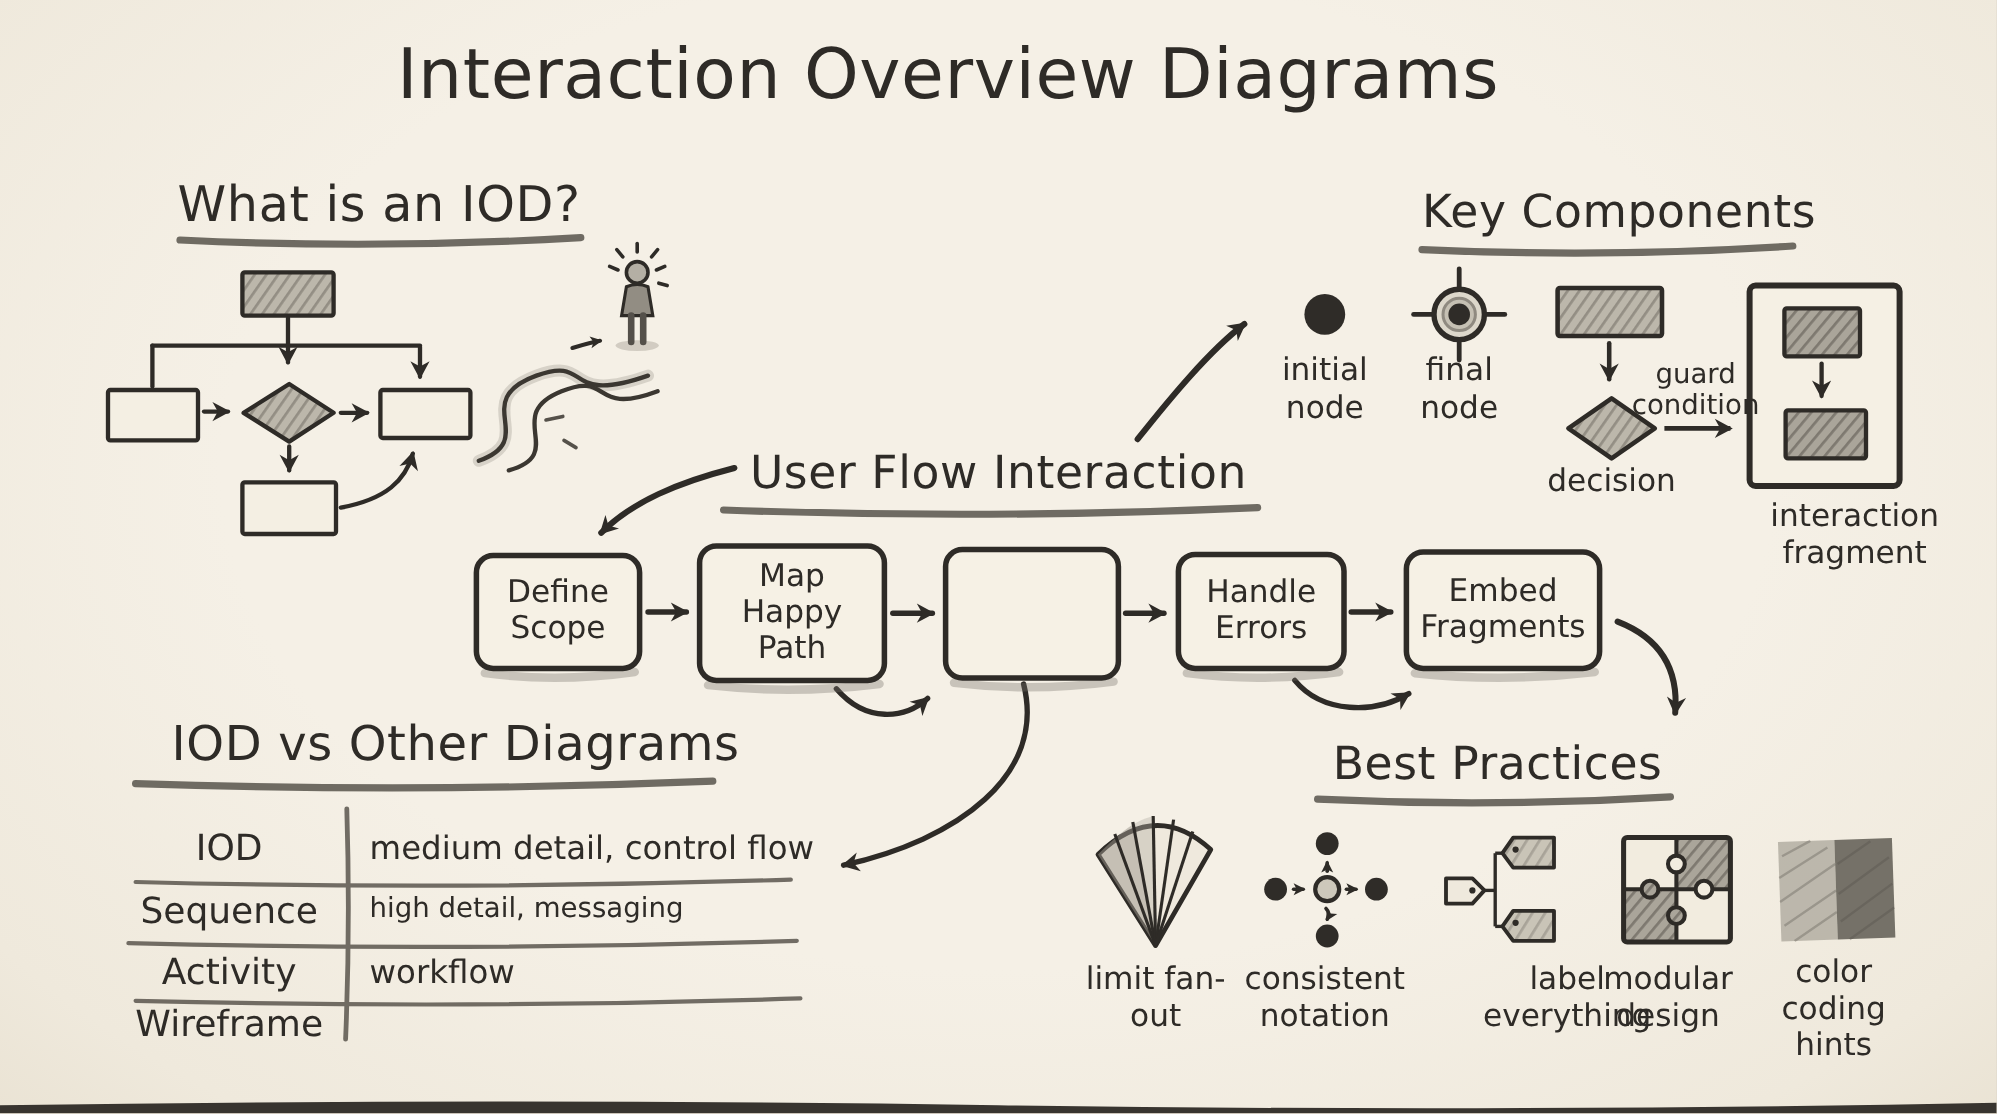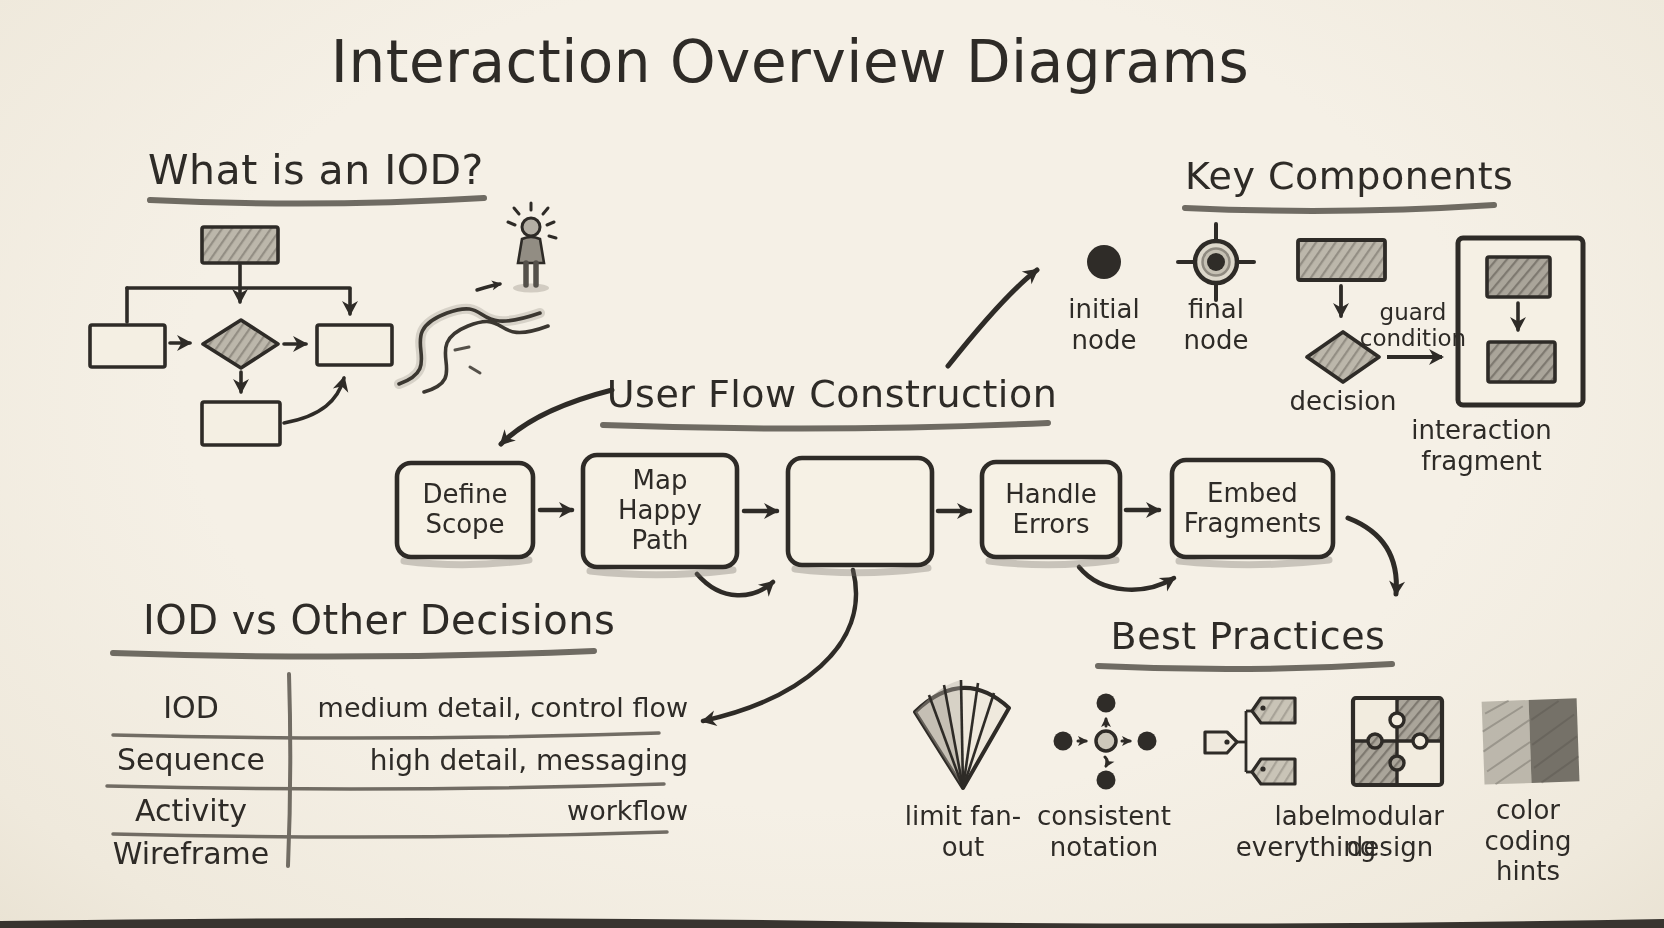--- a/index.html
+++ b/index.html
@@ -2,21 +2,21 @@
 <html><head>
 <meta charset="utf-8">
 <style>
   html,body{margin:0;padding:0;background:#d8d2c6;}
   #canvas{
     position:relative;width:1664px;height:928px;overflow:hidden;
     background:radial-gradient(ellipse at 50% 42%, #f5f0e6 55%, #efe9dc 88%, #eae3d4 100%);
     font-family:"DejaVu Sans", sans-serif;
     --ink:#2e2b27;
   }
-  .txt{position:absolute;color:var(--ink);line-height:1.18;white-space:normal;text-align:right;}
+  .txt{position:absolute;color:var(--ink);line-height:1.18;white-space:normal;}
   .heading{font-weight:normal;letter-spacing:0.5px;}
   .center{text-align:center;}
   .stepbox{position:absolute;display:flex;align-items:center;justify-content:center;
     text-align:center;font-size:26px;color:var(--ink);line-height:1.15;}
   svg{position:absolute;left:0;top:0;}
 </style>
 </head>
 <body>
 
 <div id="canvas" style="--ink: #2e2b27;">
@@ -219,36 +219,36 @@
   <div class="txt heading center" style="left:0;top:28px;width:1580px;font-size:58px;">Interaction Overview Diagrams</div>
 
   <div class="txt heading" style="left:148px;top:146px;font-size:41px;">What is an IOD?</div>
 
   <div class="txt heading" style="left:1185px;top:154px;font-size:38px;">Key Components</div>
 
   <div class="txt center" style="left:1044px;top:294px;width:120px;font-size:26px;">initial node</div>
   <div class="txt center" style="left:1156px;top:294px;width:120px;font-size:26px;">final node</div>
   <div class="txt center" style="left:1283px;top:386px;width:120px;font-size:26px;">decision</div>
   <div class="txt center" style="left:1352px;top:299px;width:122px;font-size:23px;line-height:1.15;">guard condition</div>
-  <div class="txt center" style="left:1399px;top:415px;width:165px;font-size:26px;">interaction fragment</div>
-
-  <div class="txt heading center" style="left:552px;top:372px;width:560px;font-size:38px;">User Flow Construction</div>
+  <div class="txt center" style="left:1463px;top:415px;width:165px;font-size:26px;">interaction fragment</div>
+
+  <div class="txt heading center" style="left:552px;top:372px;width:560px;font-size:38px;">User Flow Interaction</div>
 
   <div class="stepbox" style="left:397px;top:463px;width:136px;height:94px;padding:0 8px;box-sizing:border-box;">Define Scope</div>
   <div class="stepbox" style="left:583px;top:455px;width:154px;height:112px;padding:0 26px;box-sizing:border-box;">Map Happy Path</div>
   <div class="stepbox" style="left:982px;top:462px;width:138px;height:95px;padding:0 14px;box-sizing:border-box;">Handle Errors</div>
   <div class="stepbox" style="left:1172px;top:460px;width:161px;height:97px;padding:0 4px;box-sizing:border-box;">Embed Fragments</div>
 
-  <div class="txt heading" style="left:143px;top:597px;font-size:40px;">IOD vs Other Decisions</div>
+  <div class="txt heading" style="left:143px;top:597px;font-size:40px;">IOD vs Other Diagrams</div>
 
   <div class="txt center" style="left:110px;top:690px;width:162px;font-size:30px;">IOD</div>
   <div class="txt" style="left:308px;top:692px;width:380px;font-size:27px;">medium detail, control flow</div>
 
   <div class="txt center" style="left:110px;top:742px;width:162px;font-size:30px;">Sequence</div>
-  <div class="txt" style="left:308px;top:744px;width:380px;font-size:28px;">high detail, messaging</div>
+  <div class="txt" style="left:308px;top:744px;width:380px;font-size:23px;">high detail, messaging</div>
 
   <div class="txt center" style="left:110px;top:793px;width:162px;font-size:30px;">Activity</div>
   <div class="txt" style="left:308px;top:795px;width:380px;font-size:27px;">workflow</div>
 
   <div class="txt center" style="left:110px;top:836px;width:162px;font-size:30px;">Wireframe</div>
 
   <div class="txt heading center" style="left:1068px;top:614px;width:360px;font-size:38px;">Best Practices</div>
 
   <div class="txt center" style="left:1029px;top:801px;width:150px;font-size:26px;">consistent notation</div>
   <div class="txt center" style="left:898px;top:801px;width:130px;font-size:26px;">limit fan-out</div>

